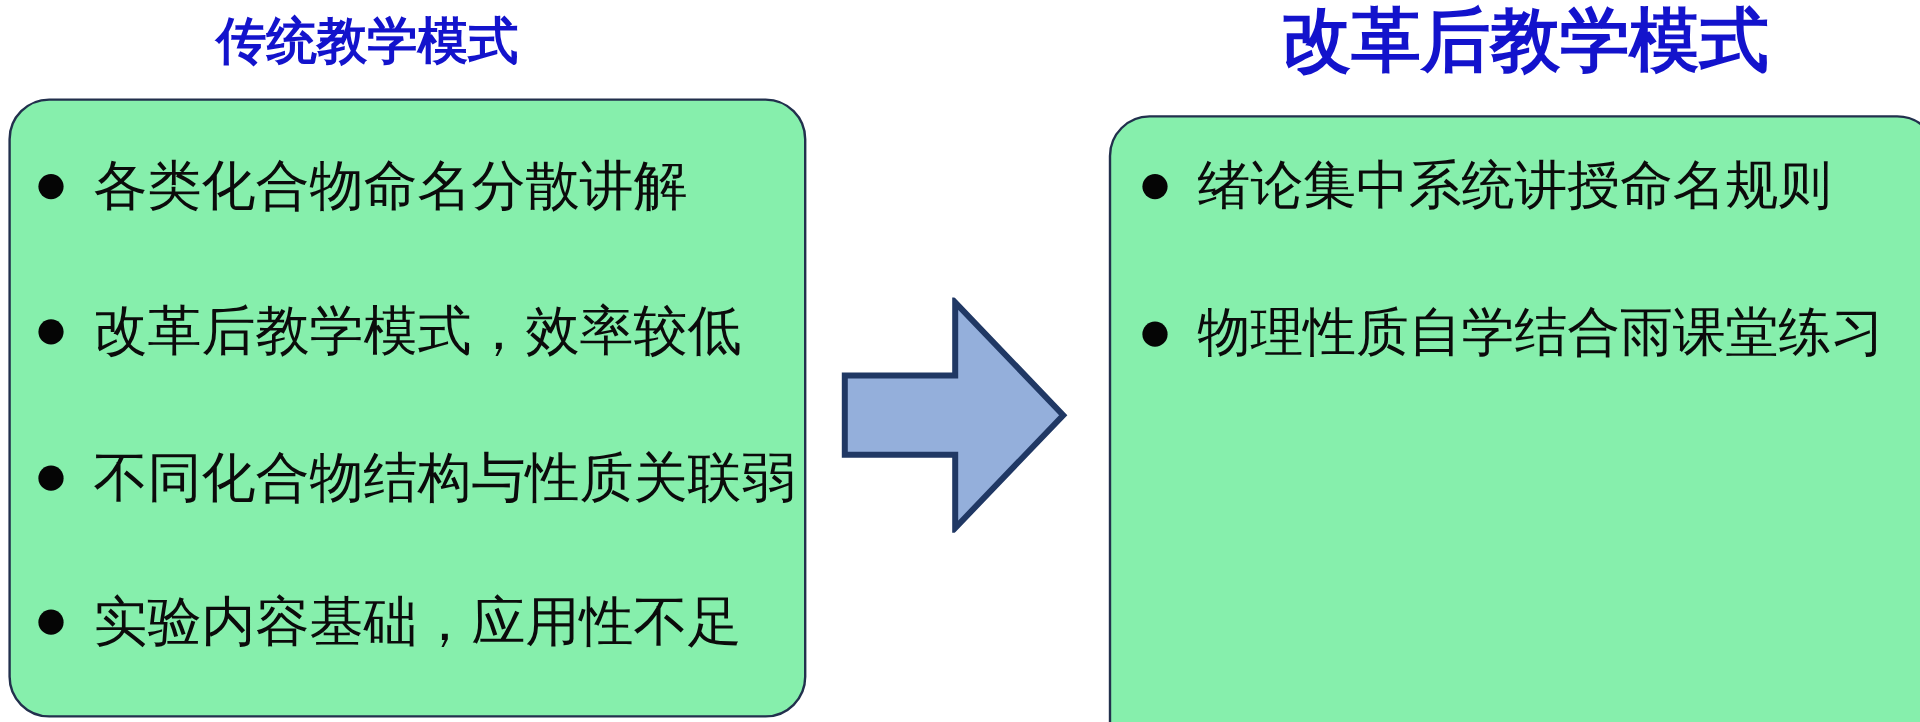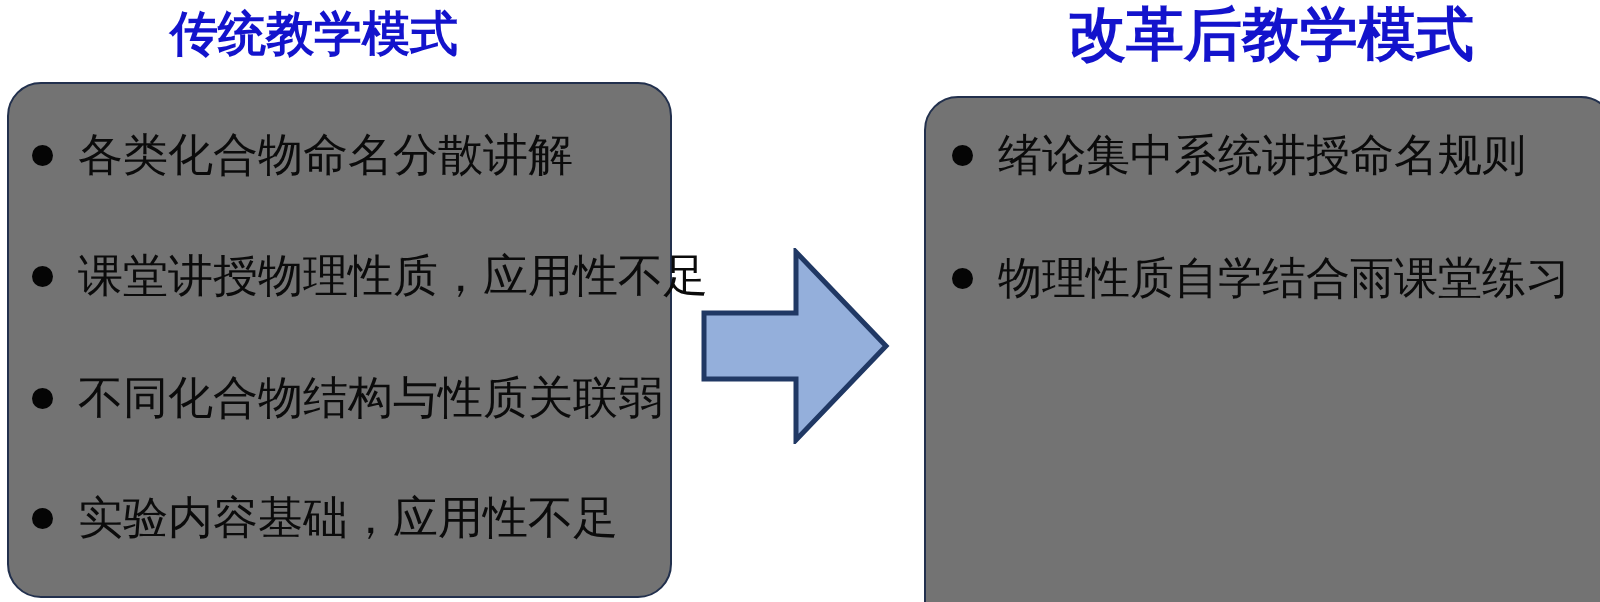--- a/index.html
+++ b/index.html
@@ -16,38 +16,38 @@
   }
 
   .panel-title {
     position: absolute;
     font-weight: bold;
     color: #1313CC;
     white-space: nowrap;
     letter-spacing: 0px;
   }
   #title-left {
-    left: 170px;
+    left: 180px;
     top: 0px;
-    font-size: 48px;
+    font-size: 42px;
     line-height: 68px;
   }
   #title-right {
     left: 1068px;
     top: -2px;
     font-size: 58px;
     line-height: 72px;
   }
 
   .panel-box {
     position: absolute;
     box-sizing: border-box;
     border: 2.5px solid #22304D;
     border-radius: 34px;
-    background: #737373;
+    background: #86efac;
   }
   #box-left {
     left: 7px;
     top: 82px;
     width: 665px;
     height: 516px;
   }
   #box-right {
     left: 924px;
     top: 96px;
@@ -111,21 +111,21 @@
 <div class="panel-title" id="title-left">传统教学模式</div>
 
 <div class="panel-box" id="box-left">
   <div class="bullet-list">
     <div class="bullet-item">
       <span class="bullet-dot"></span>
       <span class="bullet-text">各类化合物命名分散讲解</span>
     </div>
     <div class="bullet-item">
       <span class="bullet-dot"></span>
-      <span class="bullet-text">课堂讲授物理性质，应用性不足</span>
+      <span class="bullet-text">改革后教学模式，效率较低</span>
     </div>
     <div class="bullet-item">
       <span class="bullet-dot"></span>
       <span class="bullet-text">不同化合物结构与性质关联弱</span>
     </div>
     <div class="bullet-item">
       <span class="bullet-dot"></span>
       <span class="bullet-text">实验内容基础，应用性不足</span>
     </div>
   </div>

